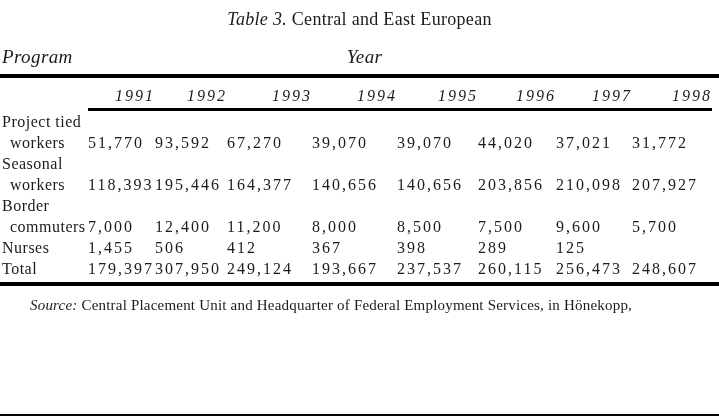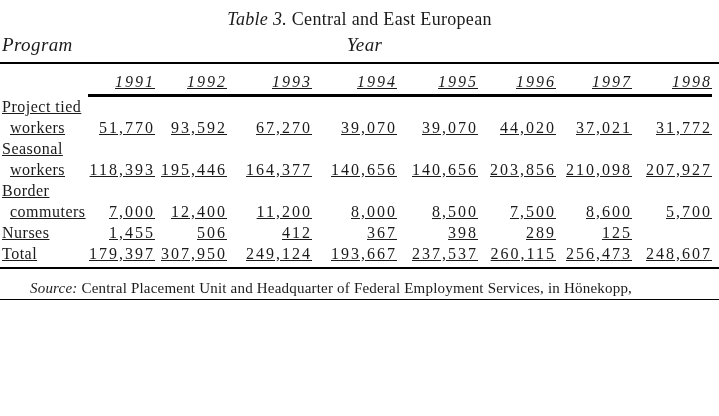--- a/index.html
+++ b/index.html
@@ -1,18 +1,18 @@
 <!DOCTYPE html>
 <html><head>
 <meta charset="utf-8">
 <style>
   html, body { margin: 0; padding: 0; background: #ffffff; }
   .page {
     width: 719px;
-    height: 300px;
+    height: 416px;
     box-sizing: border-box;
     background: #ffffff;
     color: #1b1b1b;
     font-family: "Liberation Serif", serif;
     position: relative;
     padding-top: 7px;
     display: flex;
     flex-direction: column;
     overflow: hidden;
   }
@@ -33,37 +33,36 @@
   }
   .colhead .program { position: absolute; left: 2px; bottom: 0; }
   .colhead .year   { position: absolute; left: 0; right: 0; bottom: 0; text-align: center; padding-left: 10px; }
   .rule-thick { height: 4px; background: #000; }
   .rule-top { margin-top: 6px; }
   .rule-bottom { margin-top: 3px; }
   table {
     border-collapse: collapse;
     table-layout: fixed;
     width: 712px;
-    text-decoration: underline;
   }
   thead th {
     font-style: italic;
     font-weight: normal;
     text-align: right;
     font-size: 16px;
     letter-spacing: 2px;
     padding: 9px 0 3px 0;
     border-bottom: 3px solid #000;
   }
   thead th.label-col { border-bottom: none; }
   tbody td {
     font-size: 16px;
     line-height: 21px;
     vertical-align: bottom;
-    text-align: right;
+    text-align: left;
     letter-spacing: 2px;
     padding: 0;
     font-variant-numeric: oldstyle-nums;
   }
   tbody td.label {
     text-align: left;
     letter-spacing: 0.5px;
     padding-left: 2px;
   }
   tbody tr.first td { padding-top: 1px; margin-top: 35px; }
@@ -162,21 +161,21 @@
         <td class="label">
           <div>Border</div>
           <div class="lbl2">commuters</div>
         </td>
         <td>7,000</td>
         <td>12,400</td>
         <td>11,200</td>
         <td>8,000</td>
         <td>8,500</td>
         <td>7,500</td>
-        <td>8,600</td>
+        <td>9,600</td>
         <td>5,700</td>
       </tr>
       <tr>
         <td class="label">Nurses</td>
         <td>1,455</td>
         <td>506</td>
         <td>412</td>
         <td>367</td>
         <td>398</td>
         <td>289</td>

